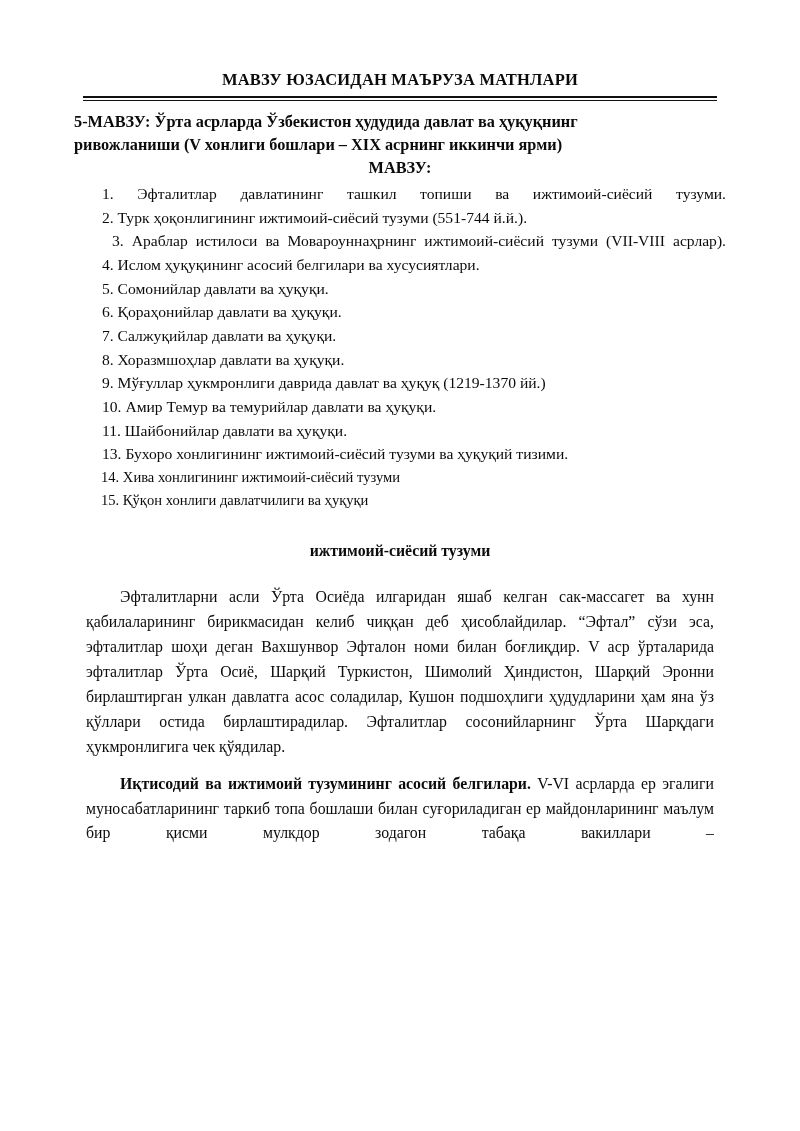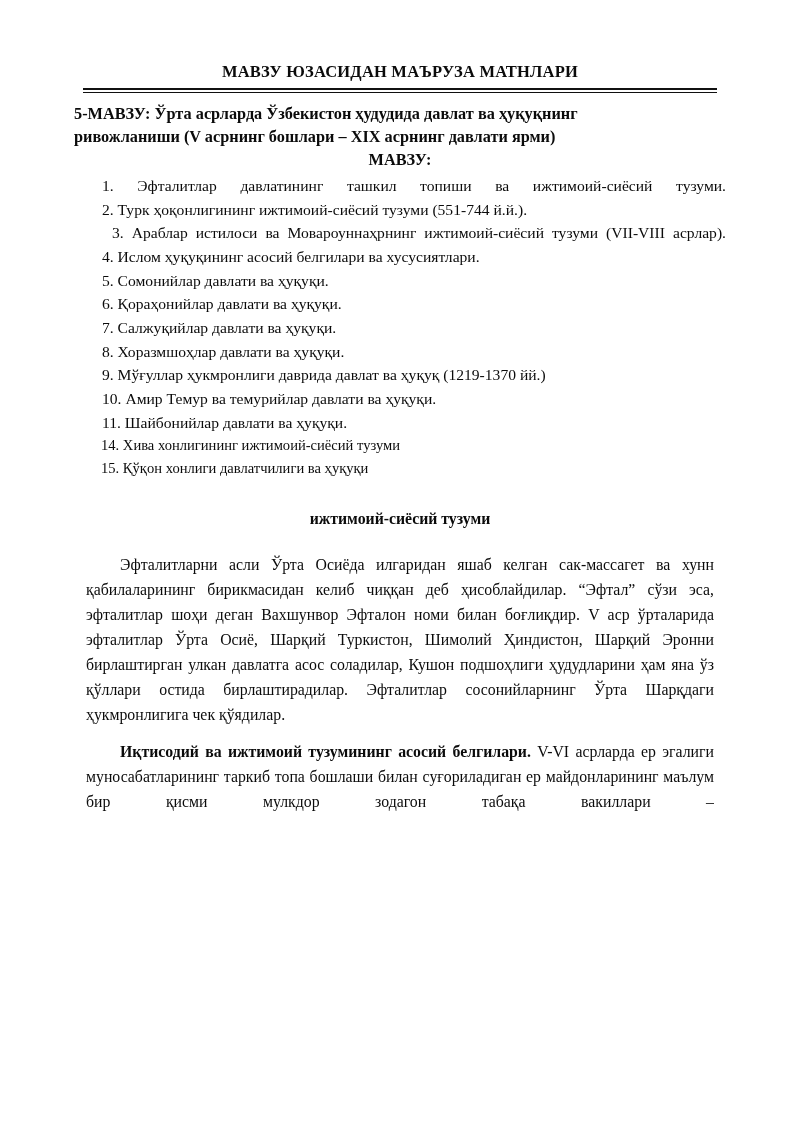--- a/index.html
+++ b/index.html
@@ -13,21 +13,21 @@
     font-family: "Liberation Serif", "DejaVu Serif", serif;
     color: #0b0b0b;
     overflow: hidden;
   }
 
   .page {
     position: relative;
     width: 800px;
     height: 1131px;
     box-sizing: border-box;
-    padding: 0;
+    padding: 8px;
   }
 
   
   .doc-header {
     margin: 0;
     padding-top: 62px;
     text-align: center;
     font-weight: bold;
     font-size: 16.5px;
     letter-spacing: 0.2px;
@@ -128,37 +128,38 @@
 <div class="page">
 
   <div class="doc-header">МАВЗУ ЮЗАСИДАН МАЪРУЗА МАТНЛАРИ</div>
 
   <div class="header-rule"></div>
 
   <div class="content">
 
     <div class="topic-title">
       <span class="ln">5-МАВЗУ: Ўрта асрларда Ўзбекистон ҳудудида давлат ва ҳуқуқнинг</span>
-      <span class="ln">ривожланиши (V асрнинг бошлари – XIX асрнинг давлати ярми)</span>
+      <span class="ln">ривожланиши (V хонлиги бошлари – XIX асрнинг иккинчи ярми)</span>
     </div>
 
     <div class="plan-label">МАВЗУ:</div>
 
     <div class="plan-list">
       <p class="plan-item just-full">1.  Эфталитлар давлатининг ташкил топиши ва ижтимоий-сиёсий тузуми.</p>
       <p class="plan-item">2. Турк ҳоқонлигининг ижтимоий-сиёсий тузуми (551-744 й.й.).</p>
       <p class="plan-item extra-indent just-full">3. Араблар истилоси ва Мовароуннаҳрнинг ижтимоий-сиёсий тузуми (VII-VIII асрлар).</p>
       <p class="plan-item">4. Ислом ҳуқуқининг асосий белгилари ва хусусиятлари.</p>
       <p class="plan-item">5. Сомонийлар давлати ва ҳуқуқи.</p>
       <p class="plan-item">6. Қораҳонийлар давлати ва ҳуқуқи.</p>
       <p class="plan-item">7. Салжуқийлар давлати ва ҳуқуқи.</p>
       <p class="plan-item">8. Хоразмшоҳлар давлати ва ҳуқуқи.</p>
       <p class="plan-item">9. Мўғуллар ҳукмронлиги даврида давлат ва ҳуқуқ (1219-1370 йй.)</p>
       <p class="plan-item">10. Амир Темур ва темурийлар давлати ва ҳуқуқи.</p>
       <p class="plan-item">11. Шайбонийлар давлати ва ҳуқуқи.</p>
+      <p class="plan-item">13.  Бухоро хонлигининг ижтимоий-сиёсий тузуми ва ҳуқуқий тизими.</p>
       <p class="plan-item narrow">14. Хива хонлигининг ижтимоий-сиёсий тузуми</p>
       <p class="plan-item narrow">15. Қўқон хонлиги давлатчилиги ва ҳуқуқи</p>
     </div>
 
     <div class="section-heading">
       <span class="sh-line">ижтимоий-сиёсий тузуми</span>
     </div>
 
     <div class="body-block">
       <p class="para">Эфталитларни асли Ўрта Осиёда илгаридан яшаб келган сак-массагет ва хунн қабилаларининг бирикмасидан келиб чиққан деб ҳисоблайдилар. “Эфтал” сўзи эса, эфталитлар шоҳи деган Вахшунвор Эфталон номи билан боғлиқдир. V аср ўрталарида  эфталитлар Ўрта Осиё, Шарқий Туркистон, Шимолий Ҳиндистон, Шарқий Эронни бирлаштирган улкан давлатга асос соладилар, Кушон подшоҳлиги ҳудудларини ҳам яна ўз қўллари остида бирлаштирадилар. Эфталитлар сосонийларнинг Ўрта Шарқдаги ҳукмронлигига чек қўядилар.</p>

